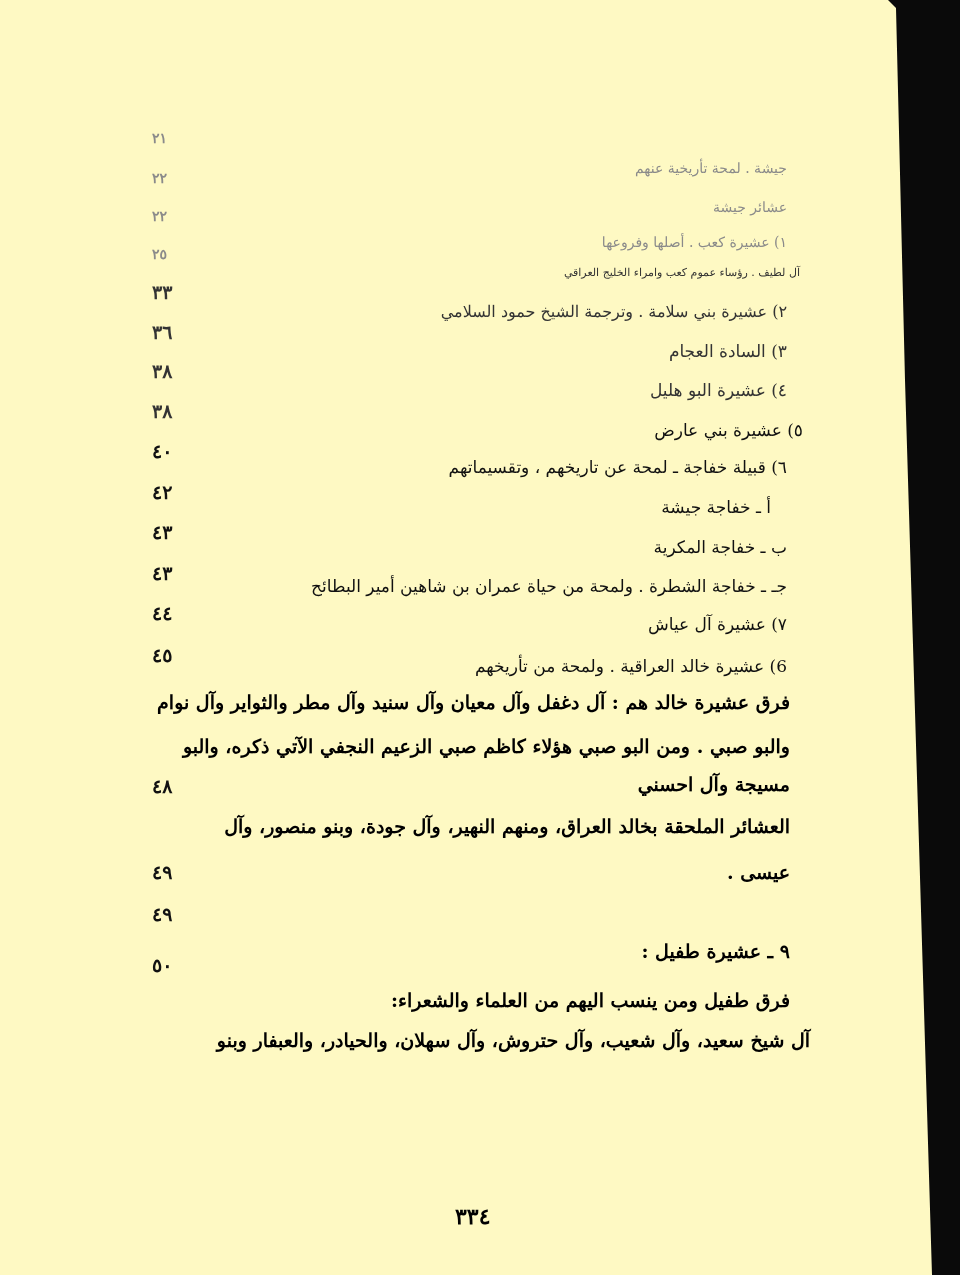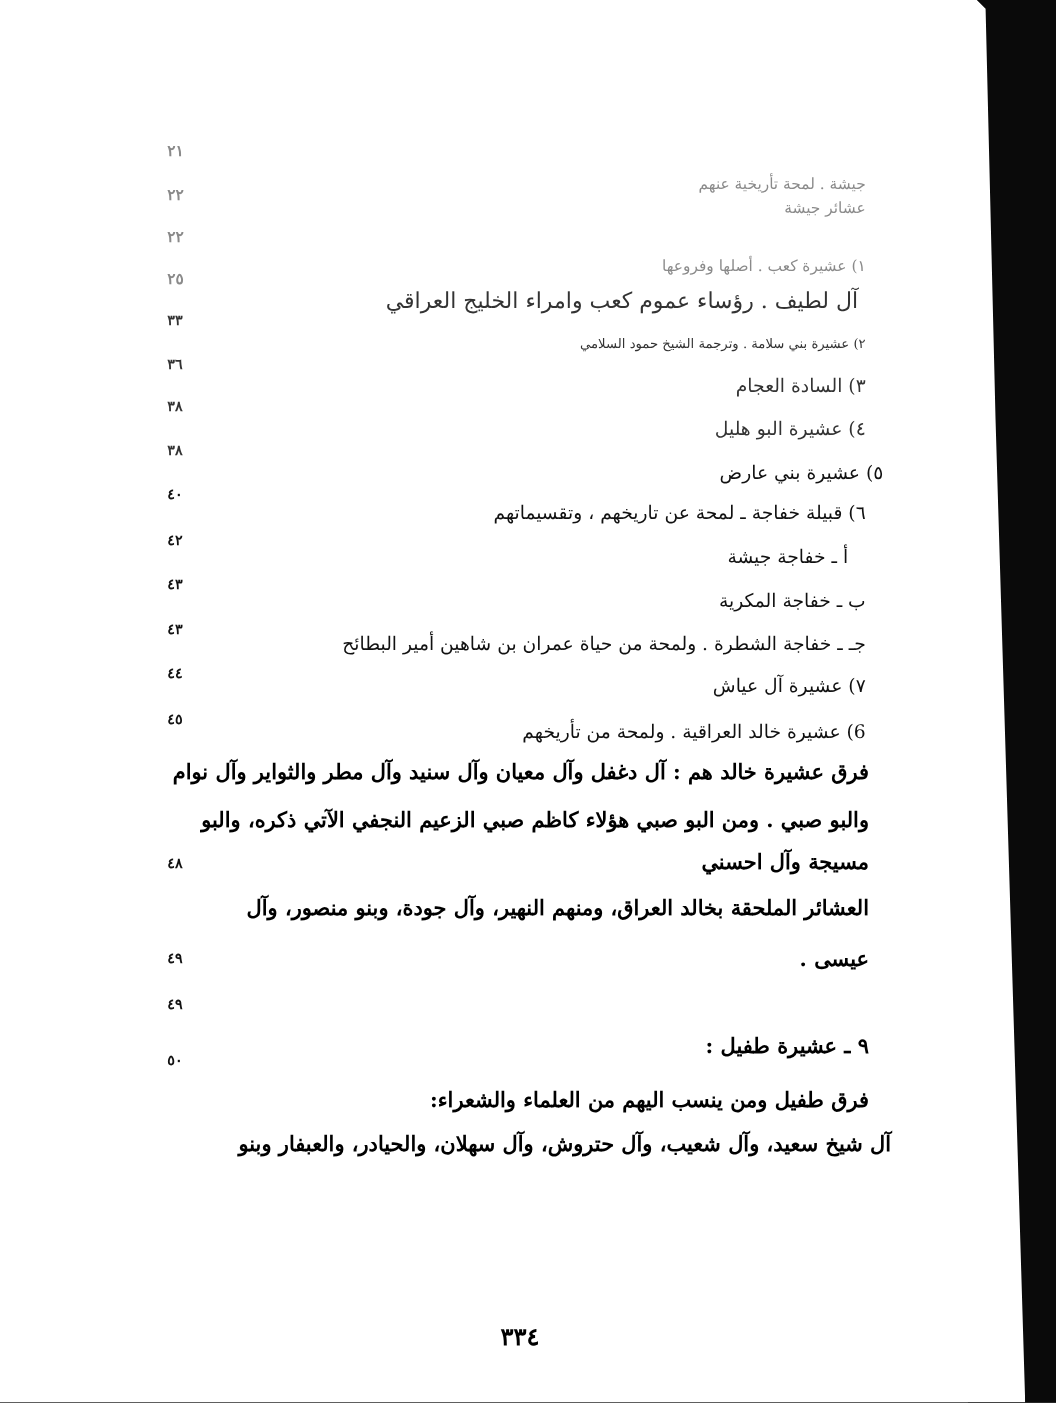--- a/index.html
+++ b/index.html
@@ -9,21 +9,21 @@
       height: 1275px;
       overflow: hidden;
       background: #0b0b0b;
     }
     .page {
       position: absolute;
       left: 0;
       top: 0;
       width: 960px;
       height: 1275px;
-      background: #ffffff;
+      background: #fef9c3;
       clip-path: polygon(0 0, 888px 0, 896px 8px, 905px 380px, 932px 1275px, 0 1275px);
       font-family: "DejaVu Serif", "Liberation Serif", serif;
       color: #111;
     }
     .backdrop {
       position: absolute;
       right: 0;
       top: 0;
       width: 80px;
       height: 1275px;
@@ -33,21 +33,21 @@
       position: absolute;
       direction: rtl;
       white-space: nowrap;
       text-align: left;
       font-size: 17px;
       line-height: 20px;
     }
     .num {
       position: absolute;
       direction: rtl;
-      font-size: 13px;
+      font-size: 19px;
       line-height: 20px;
       font-weight: bold;
       width: 60px;
       text-align: left;
       left: 152px;
     }
     .faded { color: #8a8a8a; font-size: 14px; }
     .mid { color: #333; }
     .bold { font-weight: bold; color: #000; font-size: 19px; }
     .page-number {
@@ -77,24 +77,24 @@
   <div class="num mid" style="top:361px">٣٨</div>
   <div class="num mid" style="top:401px">٣٨</div>
   <div class="num" style="top:441px">٤٠</div>
   <div class="num" style="top:482px">٤٢</div>
   <div class="num" style="top:522px">٤٣</div>
   <div class="num" style="top:563px">٤٣</div>
   <div class="num" style="top:603px">٤٤</div>
   <div class="num" style="top:645px">٤٥</div>
 
   <div class="line faded" style="right:173px; top:158px">جيشة . لمحة تأريخية عنهم</div>
-  <div class="line faded" style="right:173px; top:180px">عشائر جيشة</div>
+  <div class="line faded" style="right:173px; top:197px">عشائر جيشة</div>
   <div class="line faded" style="right:173px; top:232px">١) عشيرة كعب . أصلها وفروعها</div>
-  <div class="line mid" style="right:180px; top:263px; font-size:20px">آل لطيف . رؤساء عموم كعب وامراء الخليج العراقي</div>
-  <div class="line mid" style="right:173px; top:302px; font-size:12px">٢) عشيرة بني سلامة . وترجمة الشيخ حمود السلامي</div>
+  <div class="line mid" style="right:160px; top:263px; font-size:11px">آل لطيف . رؤساء عموم كعب وامراء الخليج العراقي</div>
+  <div class="line mid" style="right:173px; top:302px; font-size:16px">٢) عشيرة بني سلامة . وترجمة الشيخ حمود السلامي</div>
   <div class="line mid" style="right:173px; top:341px">٣) السادة العجام</div>
   <div class="line mid" style="right:173px; top:380px">٤) عشيرة البو هليل</div>
   <div class="line" style="right:157px; top:420px">٥) عشيرة بني عارض</div>
   <div class="line" style="right:173px; top:457px">٦) قبيلة خفاجة ـ لمحة عن تاريخهم ، وتقسيماتهم</div>
   <div class="line" style="right:189px; top:497px">أ ـ خفاجة جيشة</div>
   <div class="line" style="right:173px; top:537px">ب ـ خفاجة المكرية</div>
   <div class="line" style="right:173px; top:576px">جـ ـ خفاجة الشطرة . ولمحة من حياة عمران بن شاهين أمير البطائح</div>
   <div class="line" style="right:173px; top:614px">٧) عشيرة آل عياش</div>
   <div class="line" style="right:173px; top:656px">6) عشيرة خالد العراقية . ولمحة من تأريخهم</div>
 

